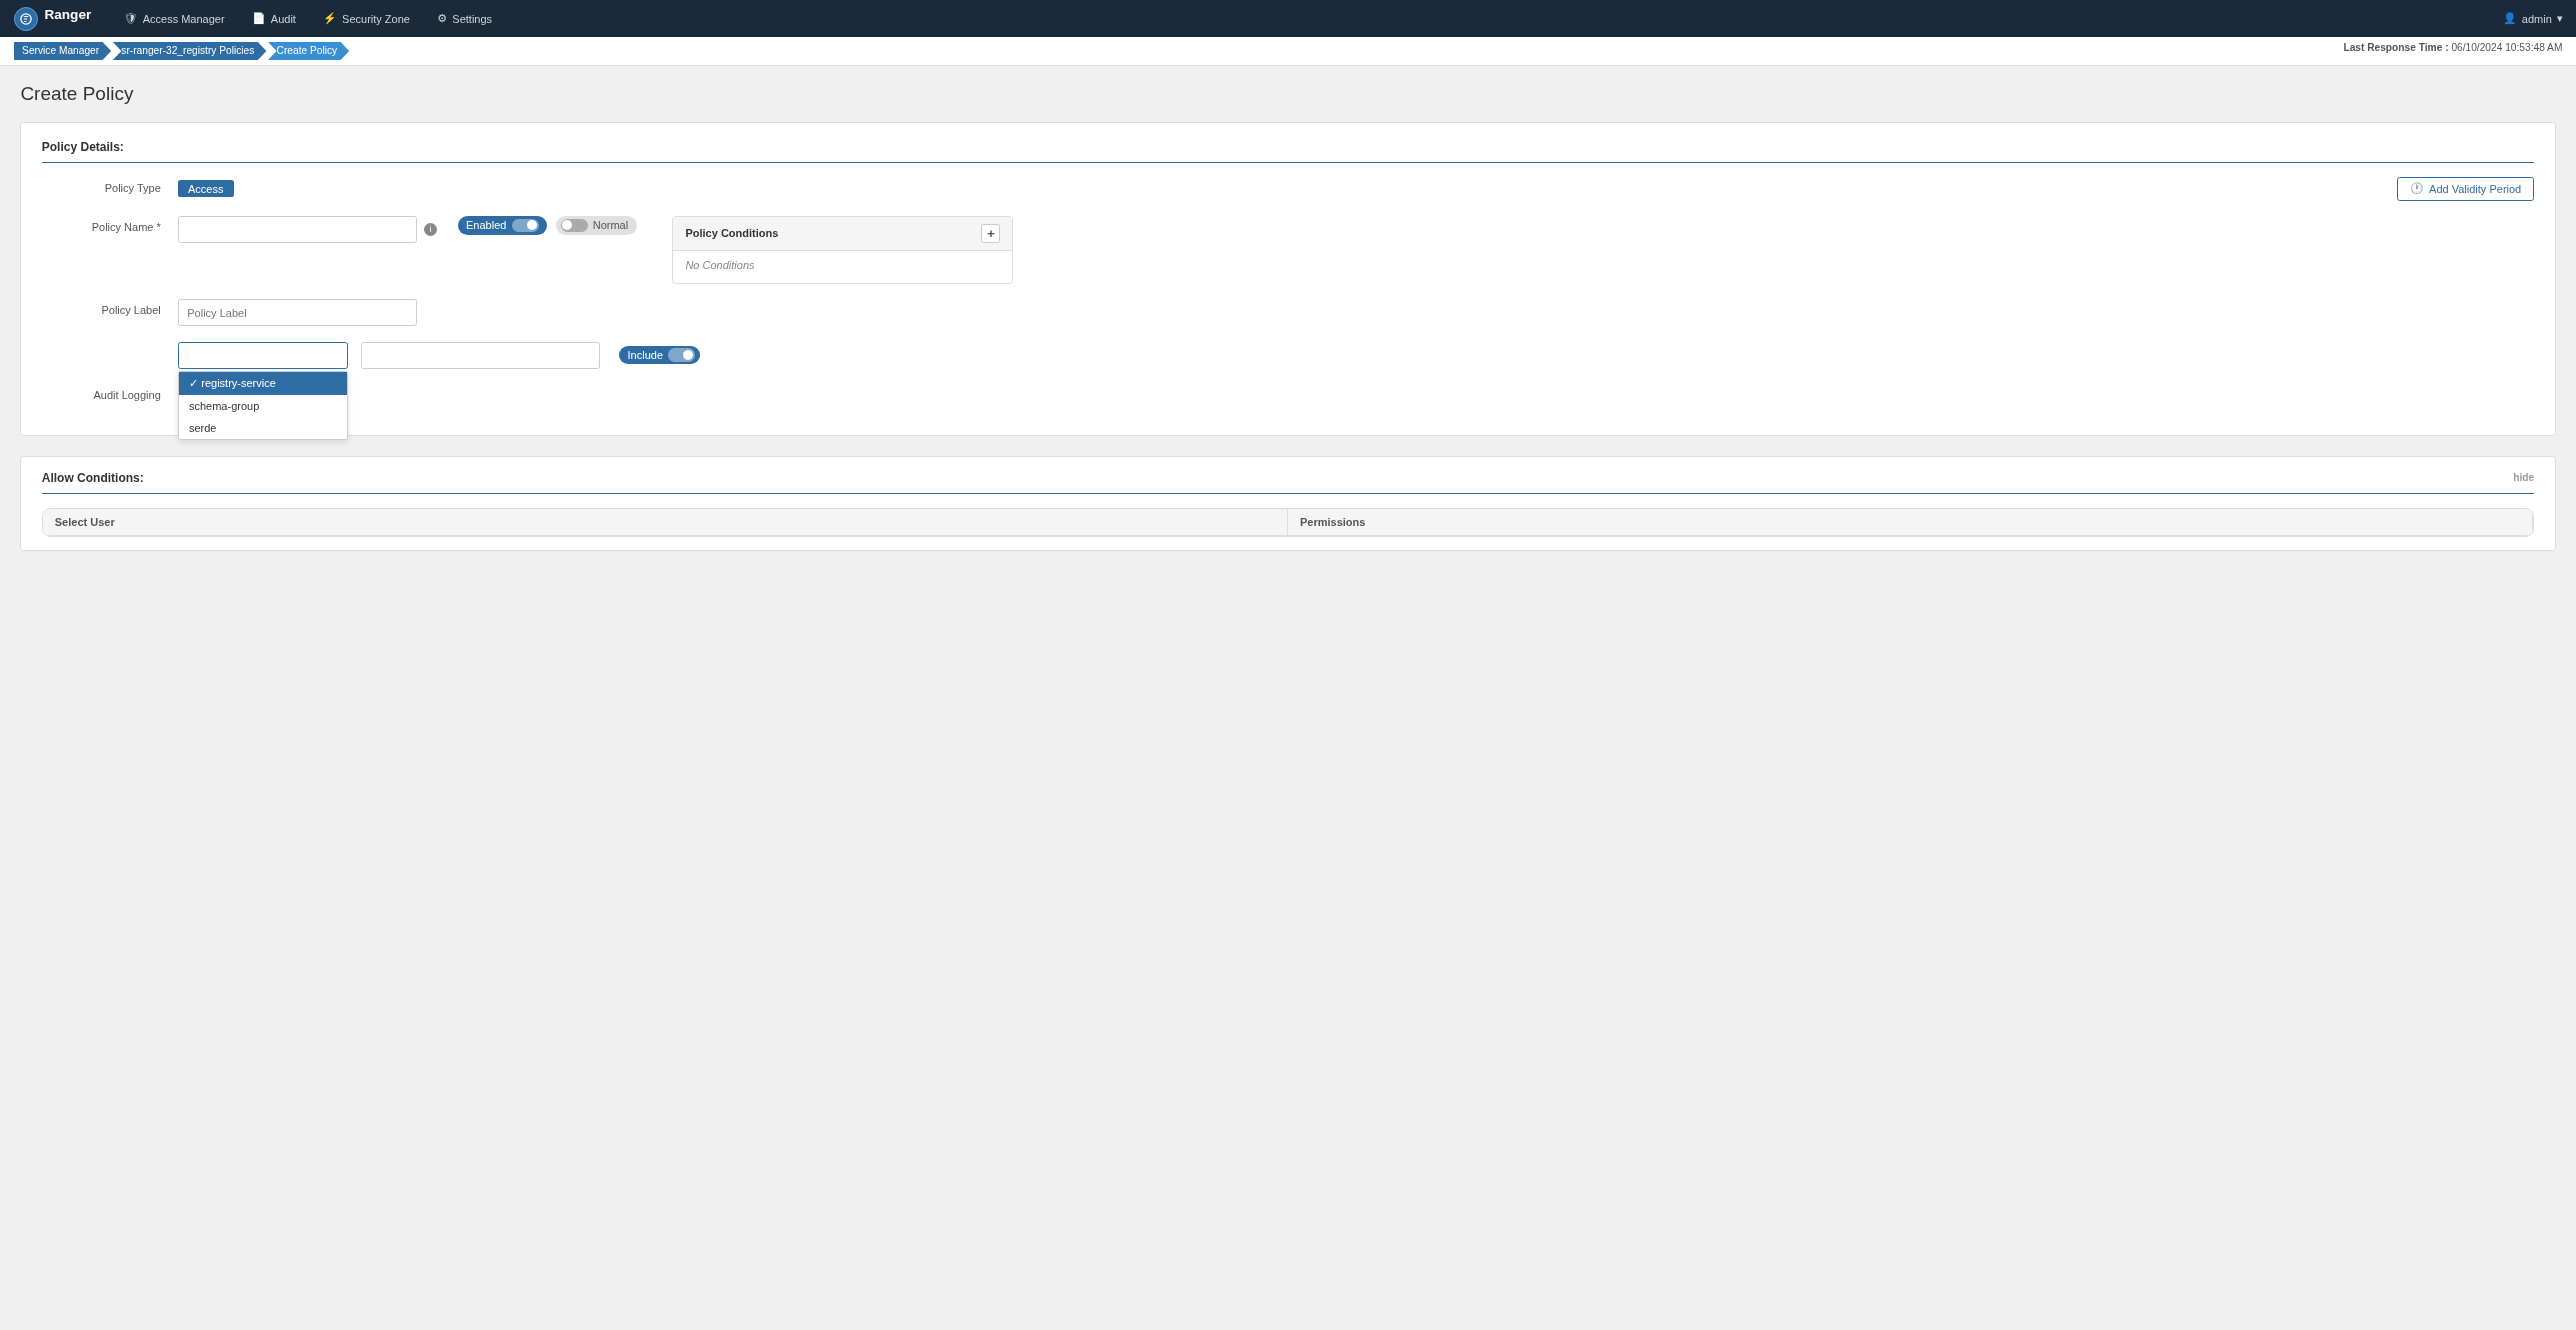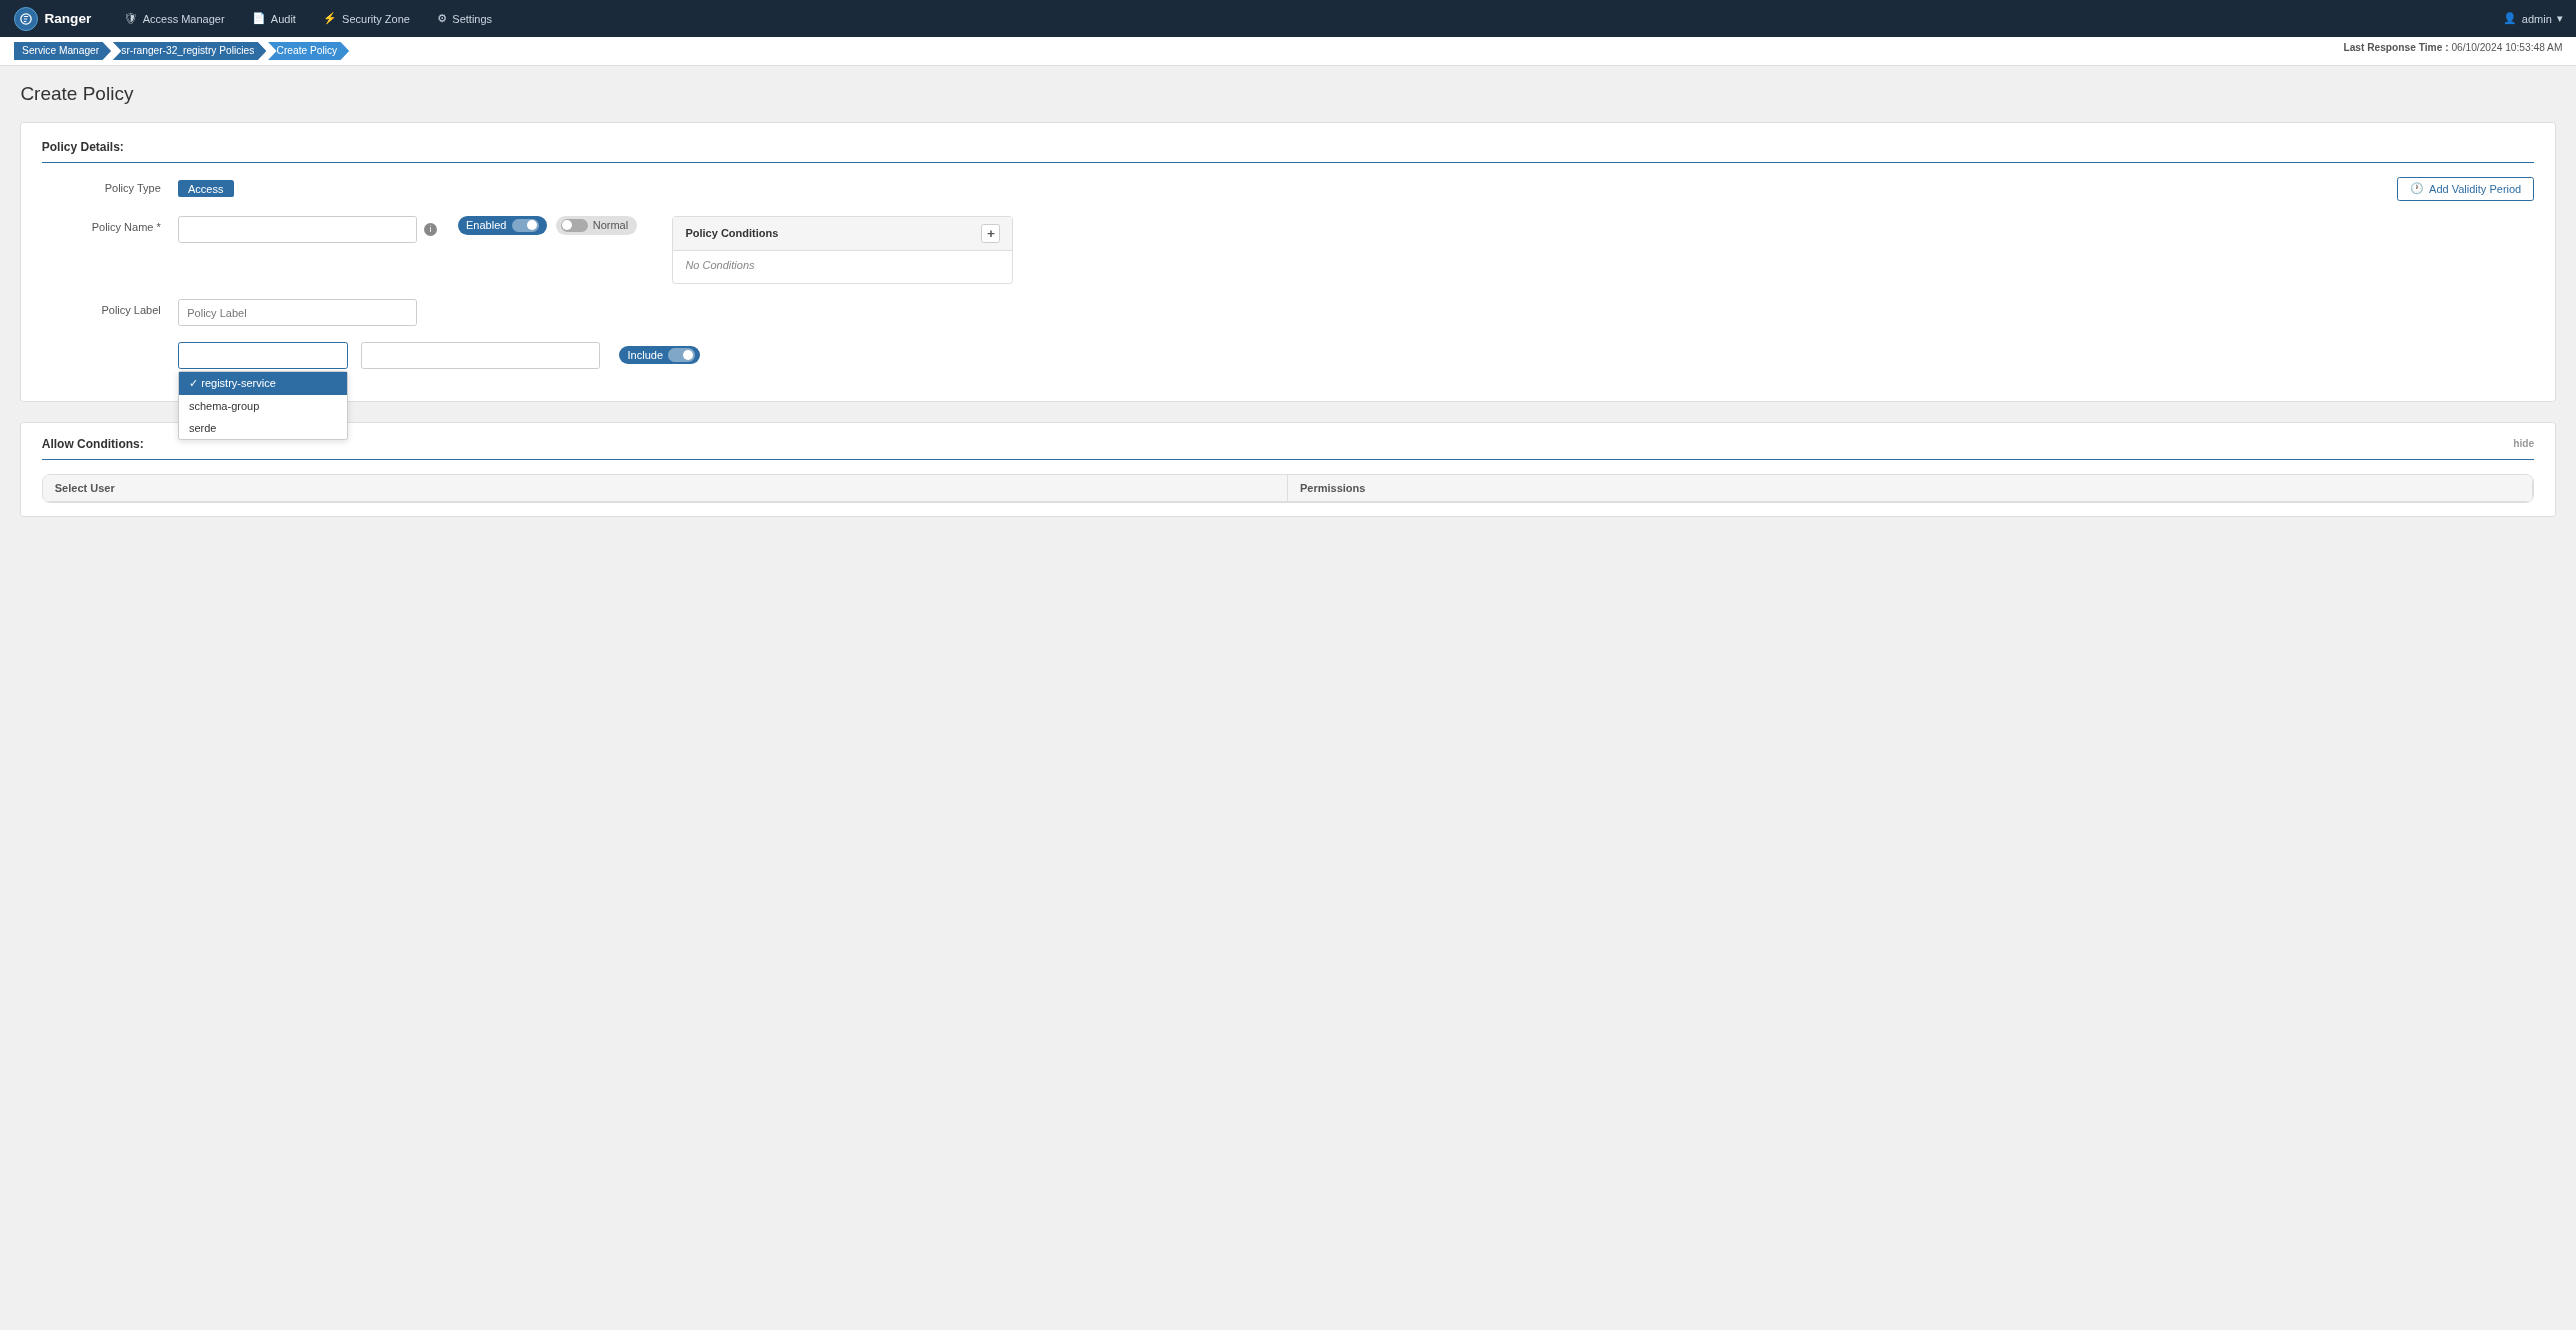--- a/index.html
+++ b/index.html
@@ -8,21 +8,21 @@
     
     .top-nav {
       background: #1a2a3a;
       display: flex;
       align-items: center;
       padding: 0 13.6px;
       height: 37px;
       color: #fff;
     }
     .top-nav .logo {
-      display: flex; align-items: center; margin-right: 20.4px; gap: 6.8px;
+      display: flex; margin-right: 20.4px; gap: 6.8px;
     }
     .logo-circle {
       width: 24px; height: 24px; border-radius: 50%; background: #2e6da4;
       display: flex; align-items: center; justify-content: center;
       font-size: 10.2px; font-weight: bold; color: #fff; border: 1.7px solid #5a9fd4;
     }
     .logo-text { font-size: 13.6px; font-weight: 600; color: #fff; }
     .nav-items { display: flex; gap: 3.4px; }
     .nav-item {
       display: flex; align-items: center; gap: 5.1px;
@@ -345,20 +345,29 @@
         </div>
         <input class="form-input" type="text" style="margin-left: 3.4px;">
         <div class="toggle-wrapper-include" style="margin-left:8.5px;">
           <span>Include</span>
           <div class="small-toggle"></div>
         </div>
       </div>
     </div>
 
 
+    <div class="form-row">
+      <div class="form-label">Audit Logging</div>
+      <div class="form-control-area">
+        <div class="toggle-wrapper-yes">
+          <span>Yes</span>
+          <div class="small-toggle"></div>
+        </div>
+      </div>
+    </div>
 
   </div>
 
   <div class="allow-conditions-section">
     <div class="allow-conditions-header">
       <span>Allow Conditions:</span>
       <span class="hide-link">hide</span>
     </div>
     <div class="conditions-table">
       <div class="conditions-table-header">

